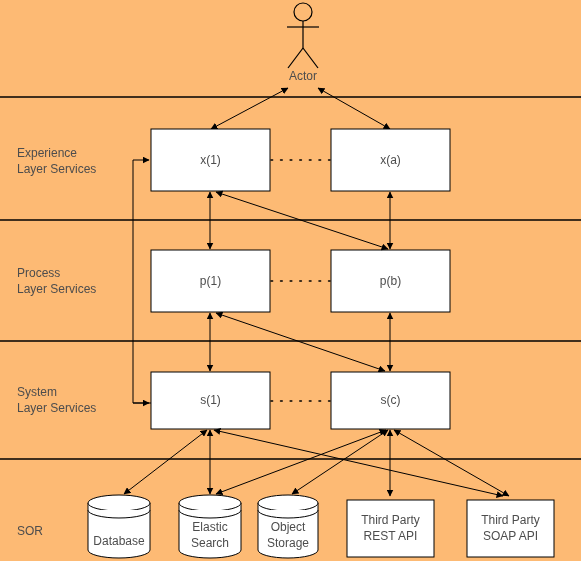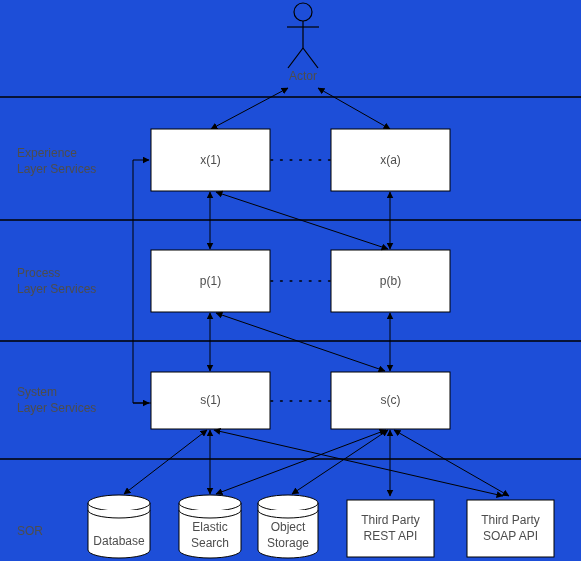--- a/index.html
+++ b/index.html
@@ -4,21 +4,21 @@
 <style>
   html, body {
     margin: 0;
     padding: 0;
     background: #ffffff;
   }
   #diagram-root {
     position: relative;
     width: 581px;
     height: 561px;
-    background: #1d4ed8;
+    background: #fdba74;
     font-family: "Liberation Sans", sans-serif;
     overflow: hidden;
   }
   #diagram-svg {
     position: absolute;
     top: 0;
     left: 0;
     width: 581px;
     height: 561px;
   }

